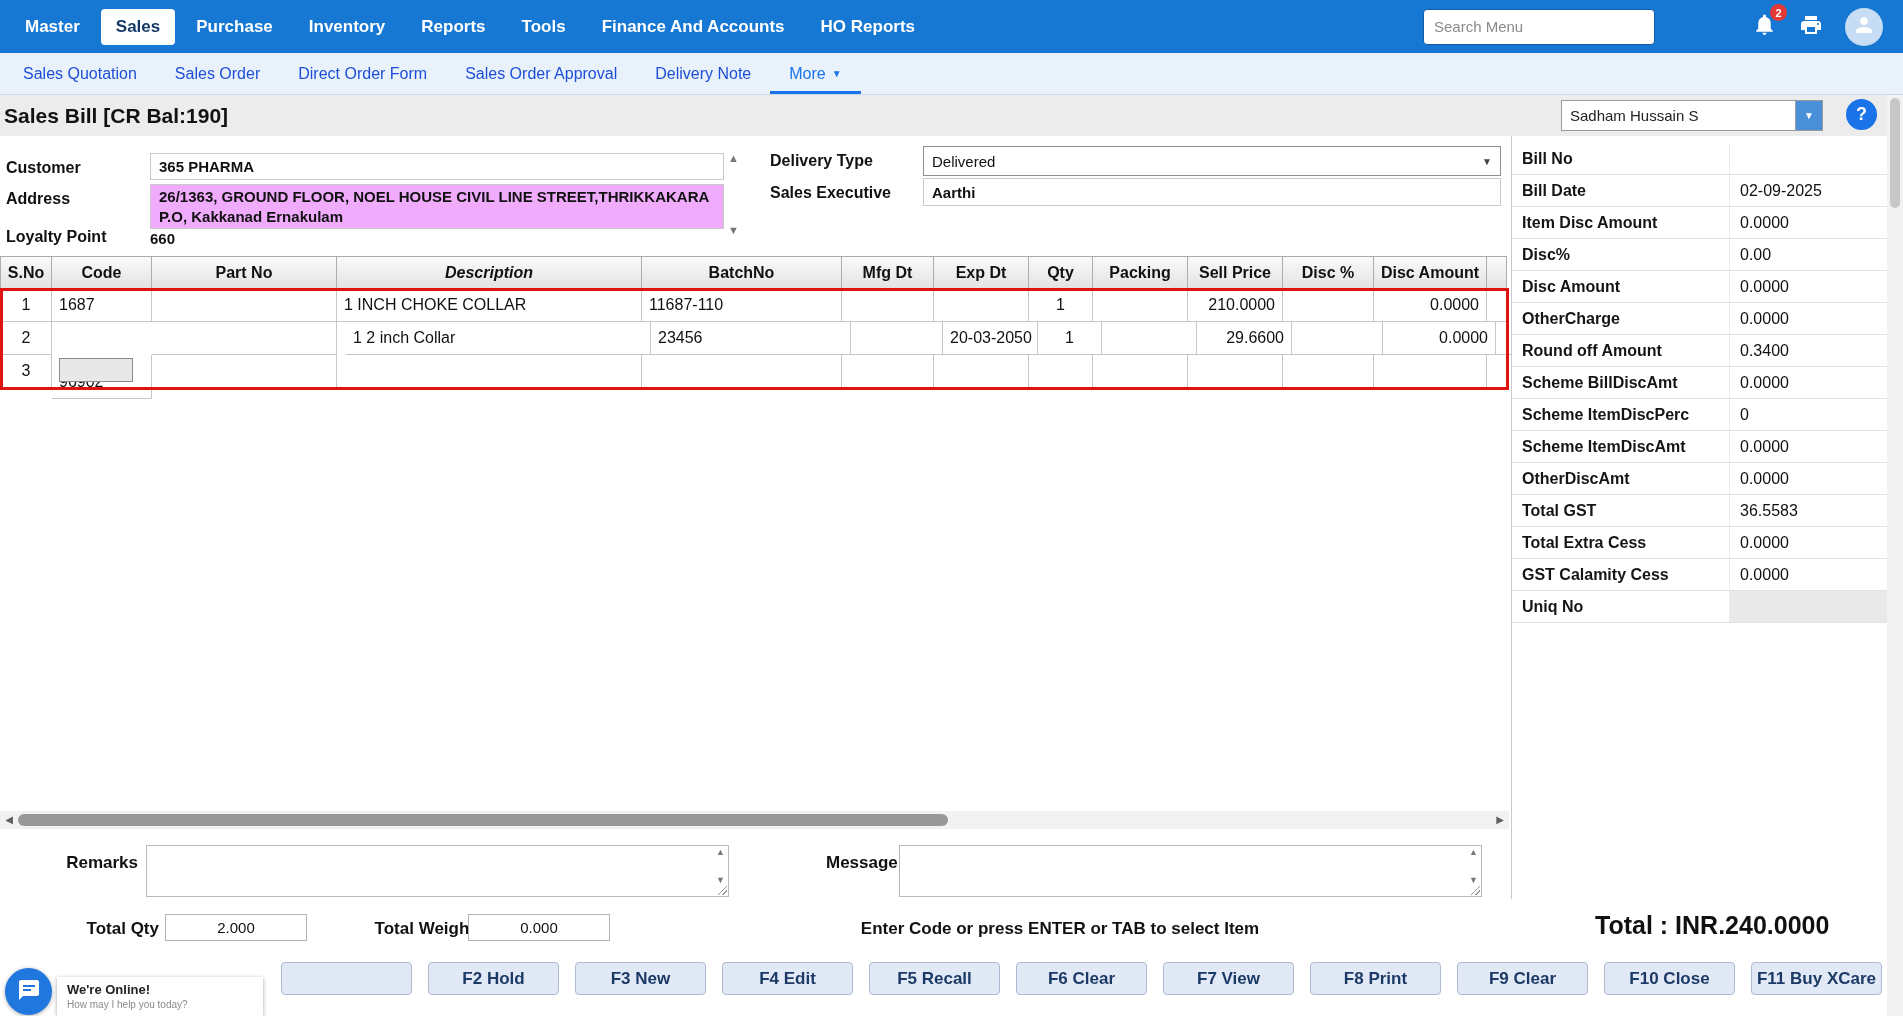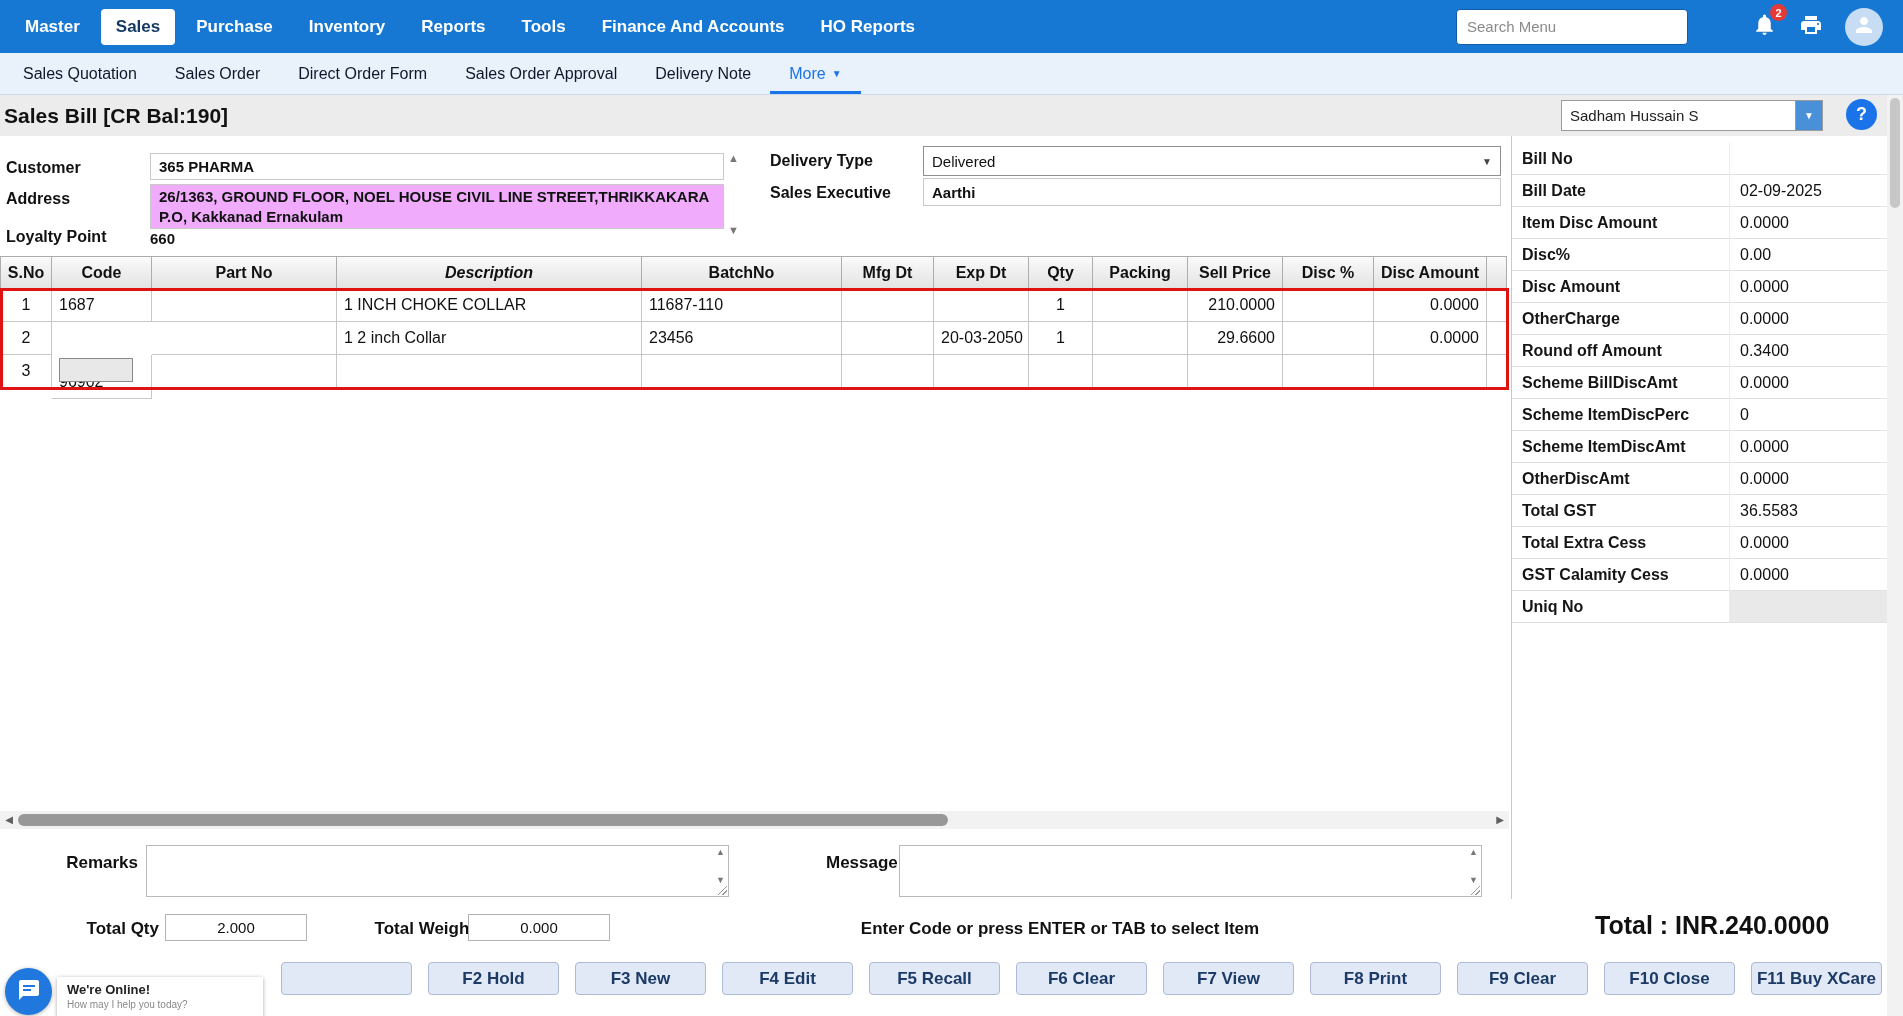--- a/index.html
+++ b/index.html
@@ -6,29 +6,29 @@
 *{box-sizing:border-box;margin:0;padding:0}
 html,body{width:1903px;height:1016px;overflow:hidden;background:#fff;font-family:"Liberation Sans",sans-serif}
 .app{position:relative;width:1903px;height:1016px;background:#fff}
 
 
 .topnav{position:absolute;left:0;top:0;width:100%;height:53px;background:#1678d3;display:flex;align-items:center}
 .topnav-items{display:flex;align-items:center;margin-left:10px;gap:6px}
 .nav-item{color:#fff;font-weight:bold;font-size:17px;padding:8px 15px;border-radius:4px;cursor:pointer;white-space:nowrap}
 .nav-item.active{background:#fff;color:#153a66}
 .topnav-right{margin-left:auto;display:flex;align-items:center;padding-right:20px}
-.search{width:232px;height:36px;border:1px solid #0f5ba8;border-radius:4px;padding:0 10px;font-size:15px;margin-right:42px;outline:none;color:#333;font-family:inherit}
+.search{width:232px;height:36px;border:1px solid #0f5ba8;border-radius:4px;padding:0 10px;font-size:15px;margin-right:75px;outline:none;color:#333;font-family:inherit}
 .search::placeholder{color:#8a8a8a}
 .icon-btn{position:relative;margin-left:22px;cursor:pointer;display:flex;align-items:center}
 .badge{position:absolute;top:-8px;right:-10px;background:#e53935;color:#fff;font-size:11px;font-weight:bold;min-width:17px;height:17px;border-radius:9px;display:flex;align-items:center;justify-content:center;padding:0 3px}
 .avatar{width:38px;height:38px;border-radius:50%;background:#c6ddf4;display:flex;align-items:center;justify-content:center;margin-left:22px;cursor:pointer}
 
 
 .subnav{position:absolute;left:0;top:53px;width:100%;height:42px;background:#e9f2fb;border-bottom:1px solid #cdd9e6;display:flex;align-items:stretch;padding-left:4px}
-.subnav-item{display:flex;align-items:center;padding:0 19px;font-size:16px;color:#0f172a;cursor:pointer;white-space:nowrap}
+.subnav-item{display:flex;align-items:center;padding:0 19px;font-size:16px;color:#1d4ed8;cursor:pointer;white-space:nowrap}
 .subnav-item.active{color:#1a73e8;box-shadow:inset 0 -3px 0 #1a73e8}
 .caret{font-size:10px;margin-left:6px}
 
 
 .titlebar{position:absolute;left:0;top:95px;width:1887px;height:41px;background:#ececec;display:flex;align-items:center}
 .page-title{font-size:21px;font-weight:bold;color:#111;margin-left:4px}
 .user-select{position:absolute;left:1561px;top:5px;width:262px;height:31px;background:#fff;border:1px solid #9a9a9a;display:flex;align-items:center;font-size:15px;color:#222;cursor:pointer}
 .user-select .val{flex:1;padding-left:8px;overflow:hidden;white-space:nowrap}
 .dd-btn{width:27px;height:100%;background:#4a90d9;color:#fff;font-size:10px;display:flex;align-items:center;justify-content:center;border-left:1px solid #9a9a9a;cursor:pointer}
 .help-btn{position:absolute;left:1846px;top:4px;width:31px;height:31px;border-radius:50%;background:#1a73e8;color:#fff;font-weight:bold;font-size:18px;display:flex;align-items:center;justify-content:center;cursor:pointer}
@@ -202,21 +202,21 @@
         <div class="g-cell" style="width: 95px; text-align: left;"></div>
         <div class="g-cell" style="width: 95px; text-align: right;">210.0000</div>
         <div class="g-cell" style="width: 91px; text-align: right;"></div>
         <div class="g-cell" style="width: 113px; text-align: right;">0.0000</div>
         <div class="g-cell" style="width: 20px; text-align: left;"></div>
       </div>
       <div class="g-row">
         <div class="g-cell" style="width: 52px; text-align: center;">2</div>
         <div class="g-cell" style="width: 100px; text-align: left; margin-top: 44px;">96902</div>
         <div class="g-cell" style="width: 185px; text-align: left;"></div>
-        <div class="g-cell" style="width: 305px; text-align: left;">1 2 inch Collar</div>
+        <div class="g-cell" style="width: 305px; text-align: left; margin-left: 9px;">1 2 inch Collar</div>
         <div class="g-cell" style="width: 200px; text-align: left;">23456</div>
         <div class="g-cell" style="width: 92px; text-align: left;"></div>
         <div class="g-cell" style="width: 95px; text-align: center;">20-03-2050</div>
         <div class="g-cell" style="width: 64px; text-align: center;">1</div>
         <div class="g-cell" style="width: 95px; text-align: left;"></div>
         <div class="g-cell" style="width: 95px; text-align: right;">29.6600</div>
         <div class="g-cell" style="width: 91px; text-align: right;"></div>
         <div class="g-cell" style="width: 113px; text-align: right;">0.0000</div>
         <div class="g-cell" style="width: 20px; text-align: left;"></div>
       </div>

